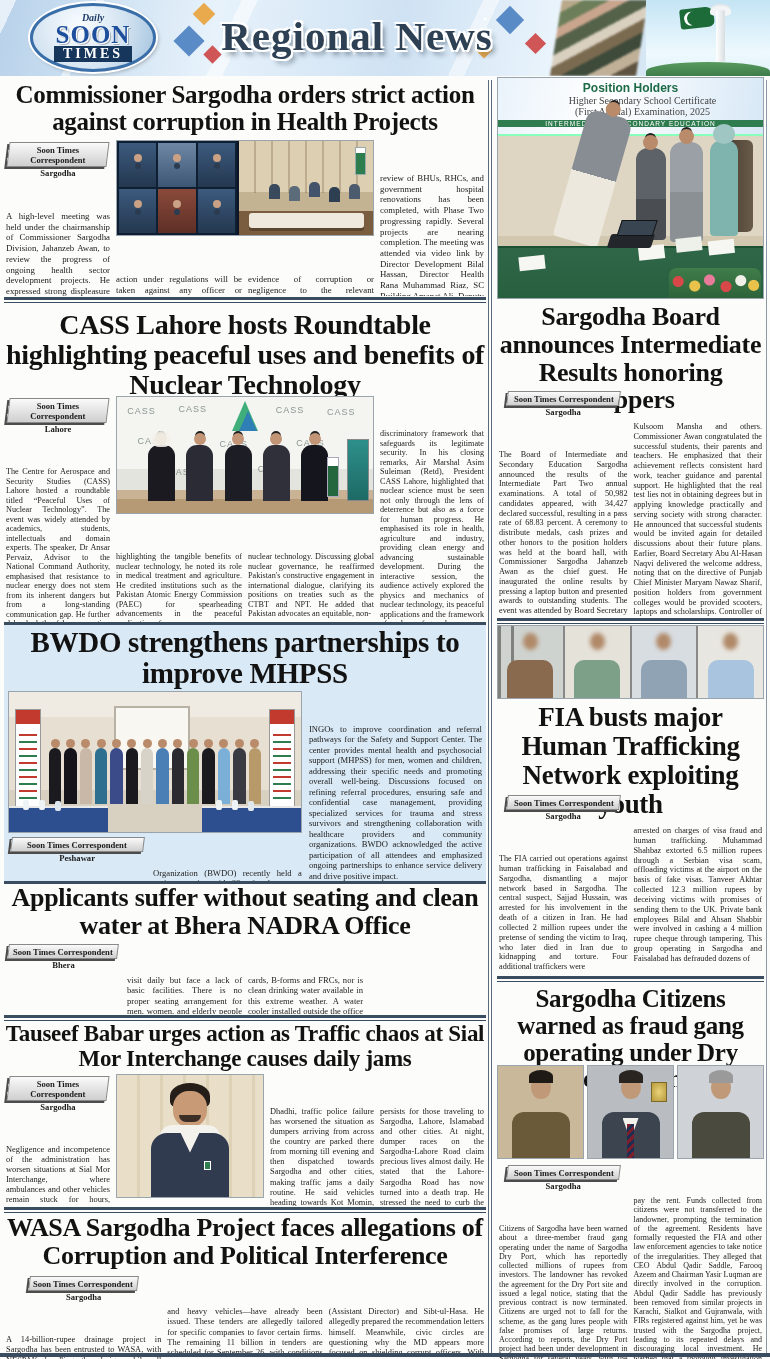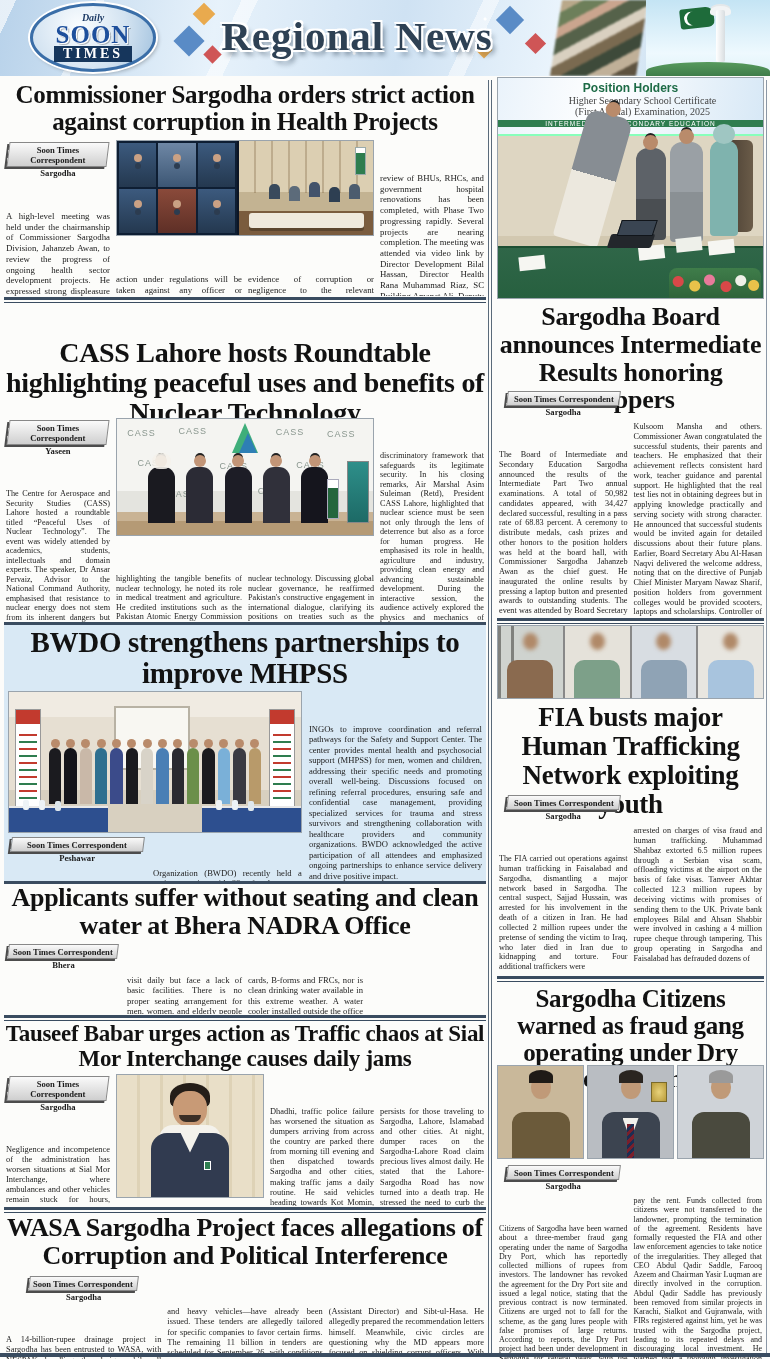--- a/index.html
+++ b/index.html
@@ -89,21 +89,21 @@
   .mr { flex:1.15; position:relative;
         background:linear-gradient(#dccfb2 0 54%,#c3b392 54% 74%,#7a5c3e 74%);
   }
   .mr::before { content:''; position:absolute; inset:0 0 45% 0; background:repeating-linear-gradient(90deg, transparent 0 15px, rgba(110,82,46,.28) 15px 17px); }
   .mr-flag { position:absolute; right:7px; top:6px; width:11px; height:28px; background:linear-gradient(180deg,#fff 0 18%, #2e7d4f 18%); border:1px solid #9aa; }
   .mr-table { position:absolute; bottom:7px; left:7%; width:86%; height:15px; background:#efe9dd; border-radius:3px; box-shadow:0 3px 0 rgba(0,0,0,.25); }
   .mr-ppl { position:absolute; left:22%; top:46%; width:11px; height:15px; border-radius:5px 5px 0 0; background:#394a5c;
             box-shadow:20px 2px 0 #5c6b7a, 40px -2px 0 #43536b, 60px 3px 0 #2e3f52, 80px 0 0 #4c5c6e; }
 
   .cass { height:318px; }
-  .hl-cass { font-size:28px; height:90px; padding-top:12px;margin-top:22px; }
+  .hl-cass { font-size:28px; height:90px; padding-top:6px; }
   .cass .grid4 { grid-template-rows:118px 1fr; height:224px; }
   .cass .bt { font-size:8.2px; line-height:1.16; }
 
   .ph-cass { background:linear-gradient(#f4f4f1 0 62%, #e4e4df 62% 80%, #c9b394 80% 88%, #b59a75 88%); }
   .cassw { position:absolute; color:#8a978f; font-weight:normal; font-size:9px; letter-spacing:1px; font-family:"Liberation Sans",sans-serif; }
   .cass-tri { position:absolute; left:50%; top:4px; margin-left:-13px; width:0; height:0;
               border-left:13px solid transparent; border-right:13px solid transparent; border-bottom:30px solid #3fae7a; }
   .cass-tri::after { content:''; position:absolute; left:-6px; top:10px; width:0; height:0;
               border-left:9px solid transparent; border-right:9px solid transparent; border-bottom:20px solid #2e7fb5; }
   .fg { position:absolute; bottom:12px; width:27px; height:56px; border-radius:11px 11px 0 0; background:var(--c,#23232e); }
@@ -289,21 +289,21 @@
       </div>
     </article>
 
     <div class="hrule"></div>
 
     <article class="art cass">
       <h2 class="hl hl-cass">CASS Lahore hosts Roundtable highlighting peaceful uses and benefits of Nuclear Technology</h2>
       <div class="grid4">
         <div class="sp2">
           <div class="bybox"><span>Soon Times Correspondent</span></div>
-          <div class="dateline">Yaseen</div>
+          <div class="dateline">Lahore</div>
           <p class="bt">The Centre for Aerospace and Security Studies (CASS) Lahore hosted a roundtable titled “Peaceful Uses of Nuclear Technology”. The event was widely attended by academics, students, intellectuals and domain experts. The speaker, Dr Ansar Pervaiz, Advisor to the National Command Authority, emphasised that resistance to nuclear energy does not stem from its inherent dangers but from a long-standing communication gap. He further debunked the false perception regarding nuclear technology by stating that radiation risks are scientifically manageable. While</p>
         </div>
         <div class="photo ph-cass ph-span">
           <span class="cassw" style="left:4%;top:8%">CASS</span>
           <span class="cassw" style="left:24%;top:6%">CASS</span>
           <span class="cassw" style="left:62%;top:7%">CASS</span>
           <span class="cassw" style="left:82%;top:9%">CASS</span>
           <span class="cassw" style="left:8%;top:34%">CASS</span>
           <span class="cassw" style="left:40%;top:36%">CASS</span>
           <span class="cassw" style="left:70%;top:35%">CASS</span>

